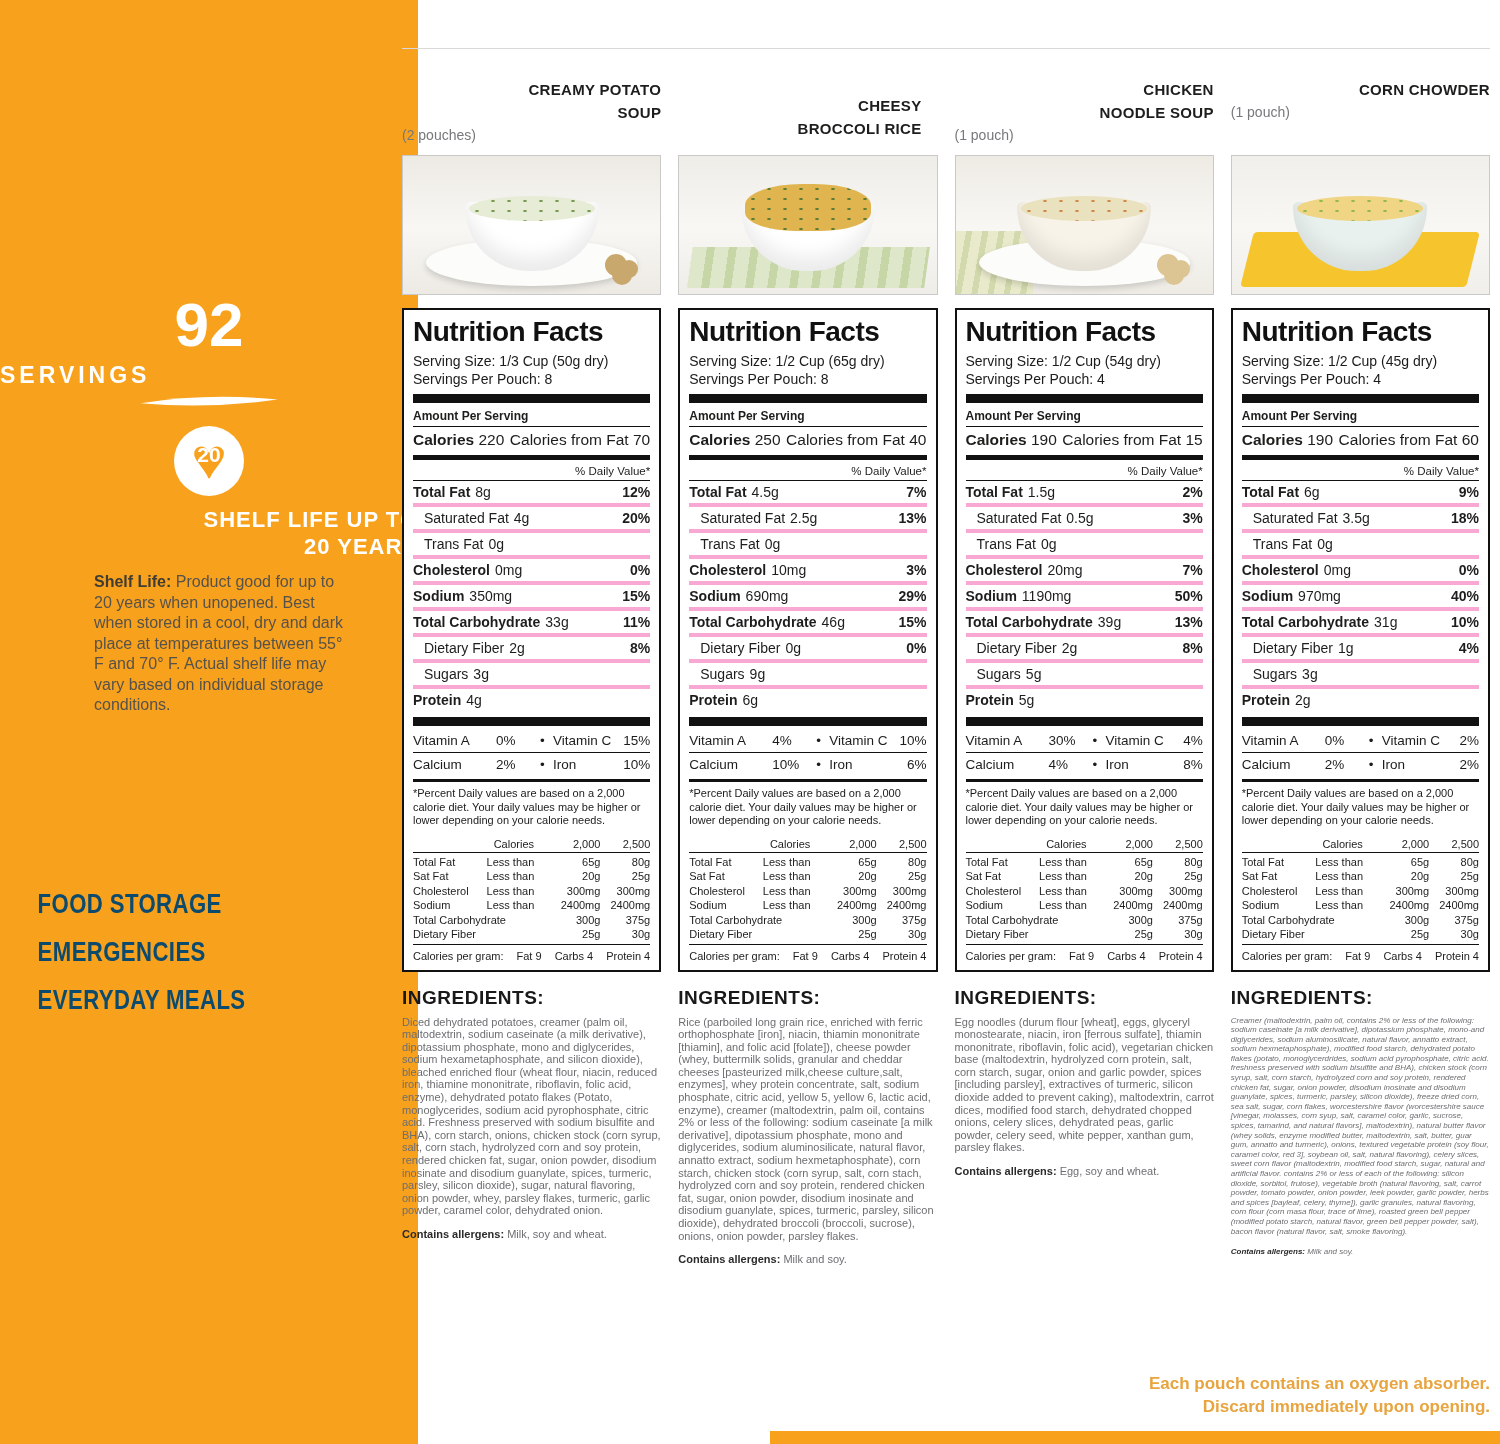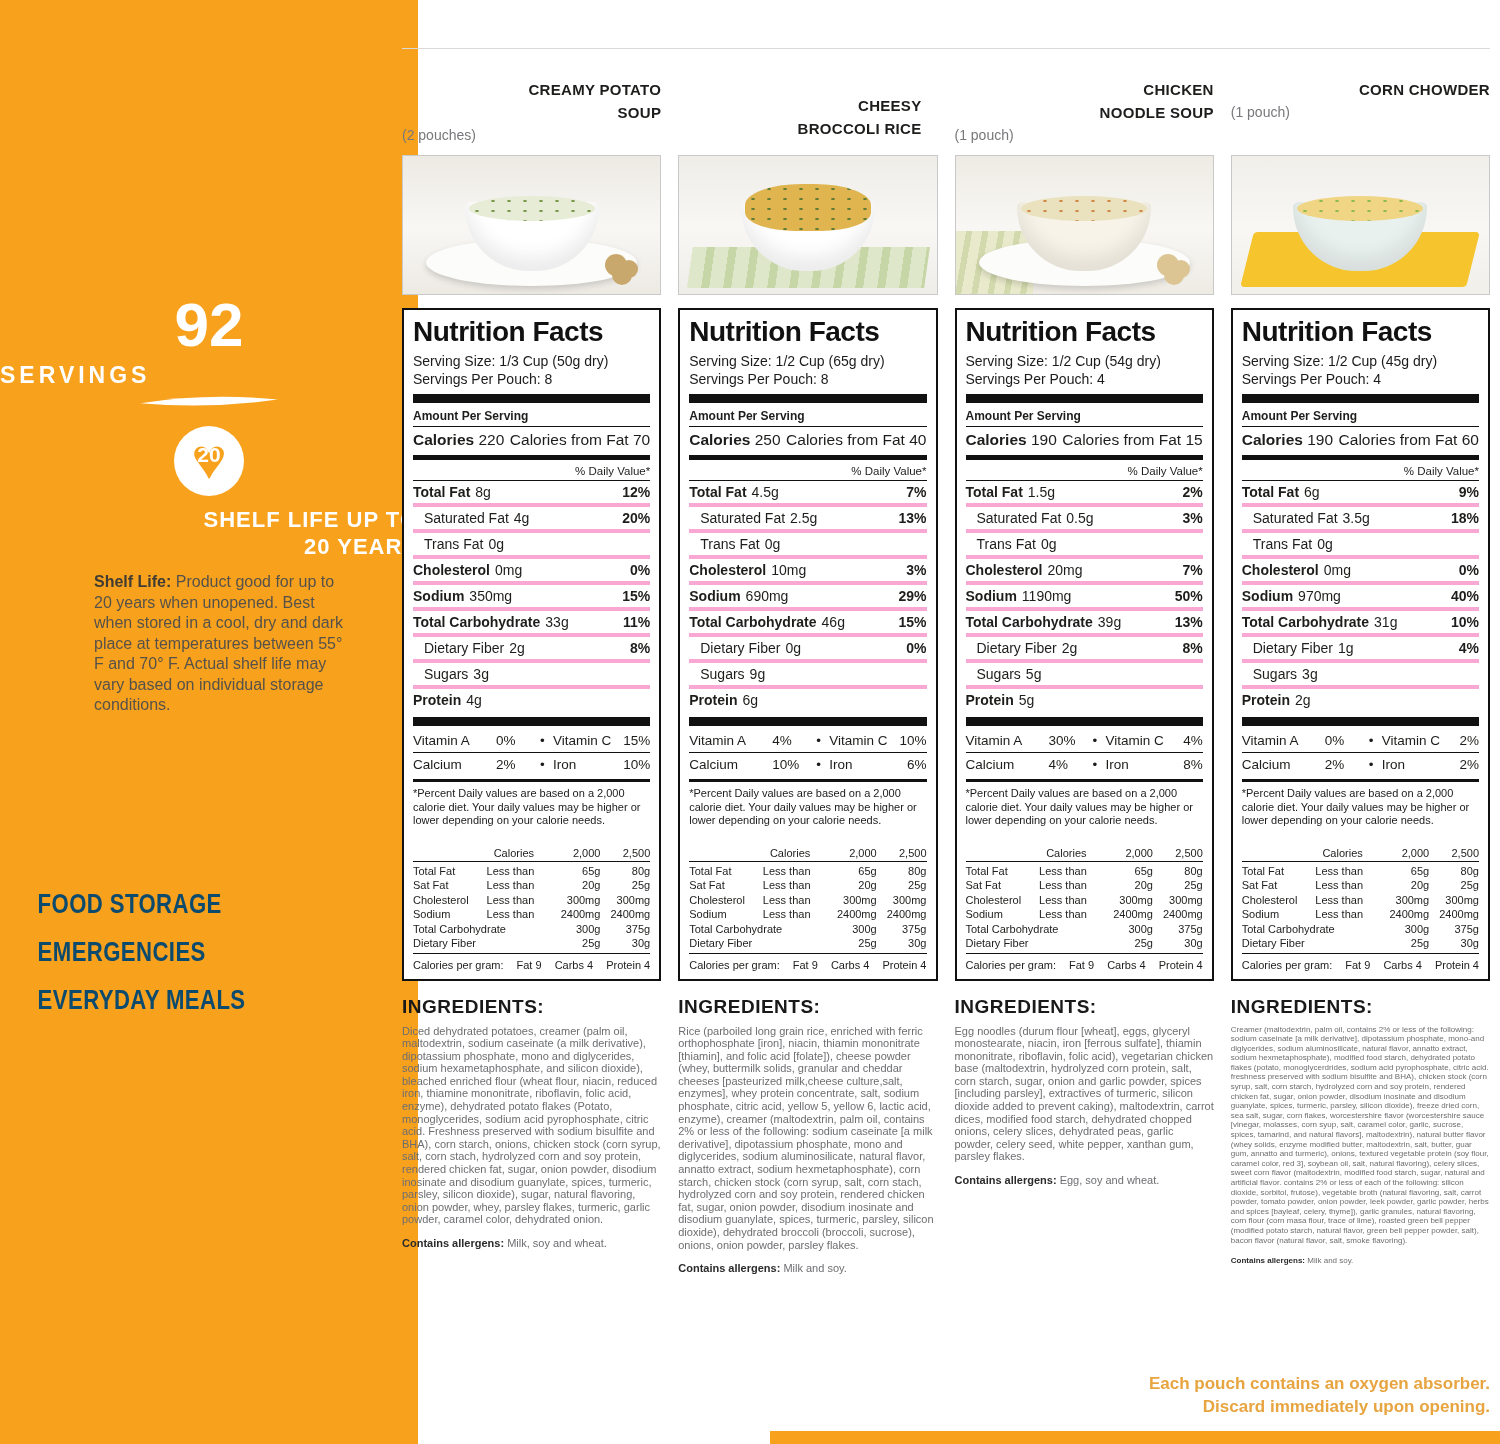--- a/index.html
+++ b/index.html
@@ -63,37 +63,37 @@
   .nf-dvh{font-size:11.5px;text-align:right;padding:3px 0 3px;border-bottom:1px solid #111;}
   .nf-rows{}
   .nf-row{display:flex;justify-content:space-between;align-items:baseline;padding:3px 0;border-top:4px solid #f9a8d4;font-size:14px;}
   .nf-row:first-child{border-top:none;}
   .nf-row.ind{padding-left:11px;}
   .nf-row .amt{margin-left:5px;}
   .nf-dv{font-weight:bold;}
   .v-row{display:flex;align-items:baseline;font-size:13.5px;padding:4px 0;border-top:1px solid #111;}
   .v-row:first-child{border-top:none;}
   .v-n1{width:35%;} .v-v1{width:15%;} .v-dot{width:9%;text-align:center;} .v-n2{flex:1;} .v-v2{text-align:right;}
-  .nf-foot{font-size:11px;line-height:13.5px;margin:4px 0 18px;color:#1b1b1b;}
+  .nf-foot{font-size:11px;line-height:13.5px;margin:4px 0 9px;color:#1b1b1b;}
   .rt{font-size:11px;}
   .rt-head{display:flex;padding:1px 0 2px;border-bottom:1px solid #111;}
   .rt-hcal{margin-left:34%;flex:1;}
   .rt-v{width:21%;text-align:right;}
   .rt-rows{border-bottom:1px solid #111;padding:2px 0;}
   .rt-row{display:flex;line-height:14.5px;}
   .rt-item{width:31%;} .rt-item.wide{width:58%;} .rt-cond{width:27%;}
   .nf-cpg{display:flex;justify-content:space-between;font-size:11px;padding-top:5px;}
 
   
   .ing{margin-top:15px;}
   .ing-title{font-size:19px;font-weight:bold;letter-spacing:0.5px;margin:0 0 7px;color:#191919;}
   .ing-text{font-size:11px;line-height:12.6px;color:#6d6e71;margin:0;}
   .ing-all{font-size:11px;line-height:12.6px;color:#6d6e71;margin:11px 0 0;}
   .ing-all .b{color:#2b2b2b;}
-  .col:nth-child(4) .ing-text,.col:nth-child(4) .ing-all{font-size:8px;line-height:9.6px;}
+  .col:nth-child(4) .ing-text,.col:nth-child(4) .ing-all{font-size:8px;line-height:9.6px;font-style:italic;}
 
   
   .oxy-note{position:absolute;right:10px;top:1372px;text-align:right;color:#E7A43F;font-weight:bold;font-size:17px;line-height:23px;}
   .bottom-strip{position:absolute;left:392px;right:0;bottom:0;height:13px;background:#F8A11D;}
 </style>
 </head>
 <body>
 
 <aside class="sidebar">
   <div class="sv-num">92</div>

